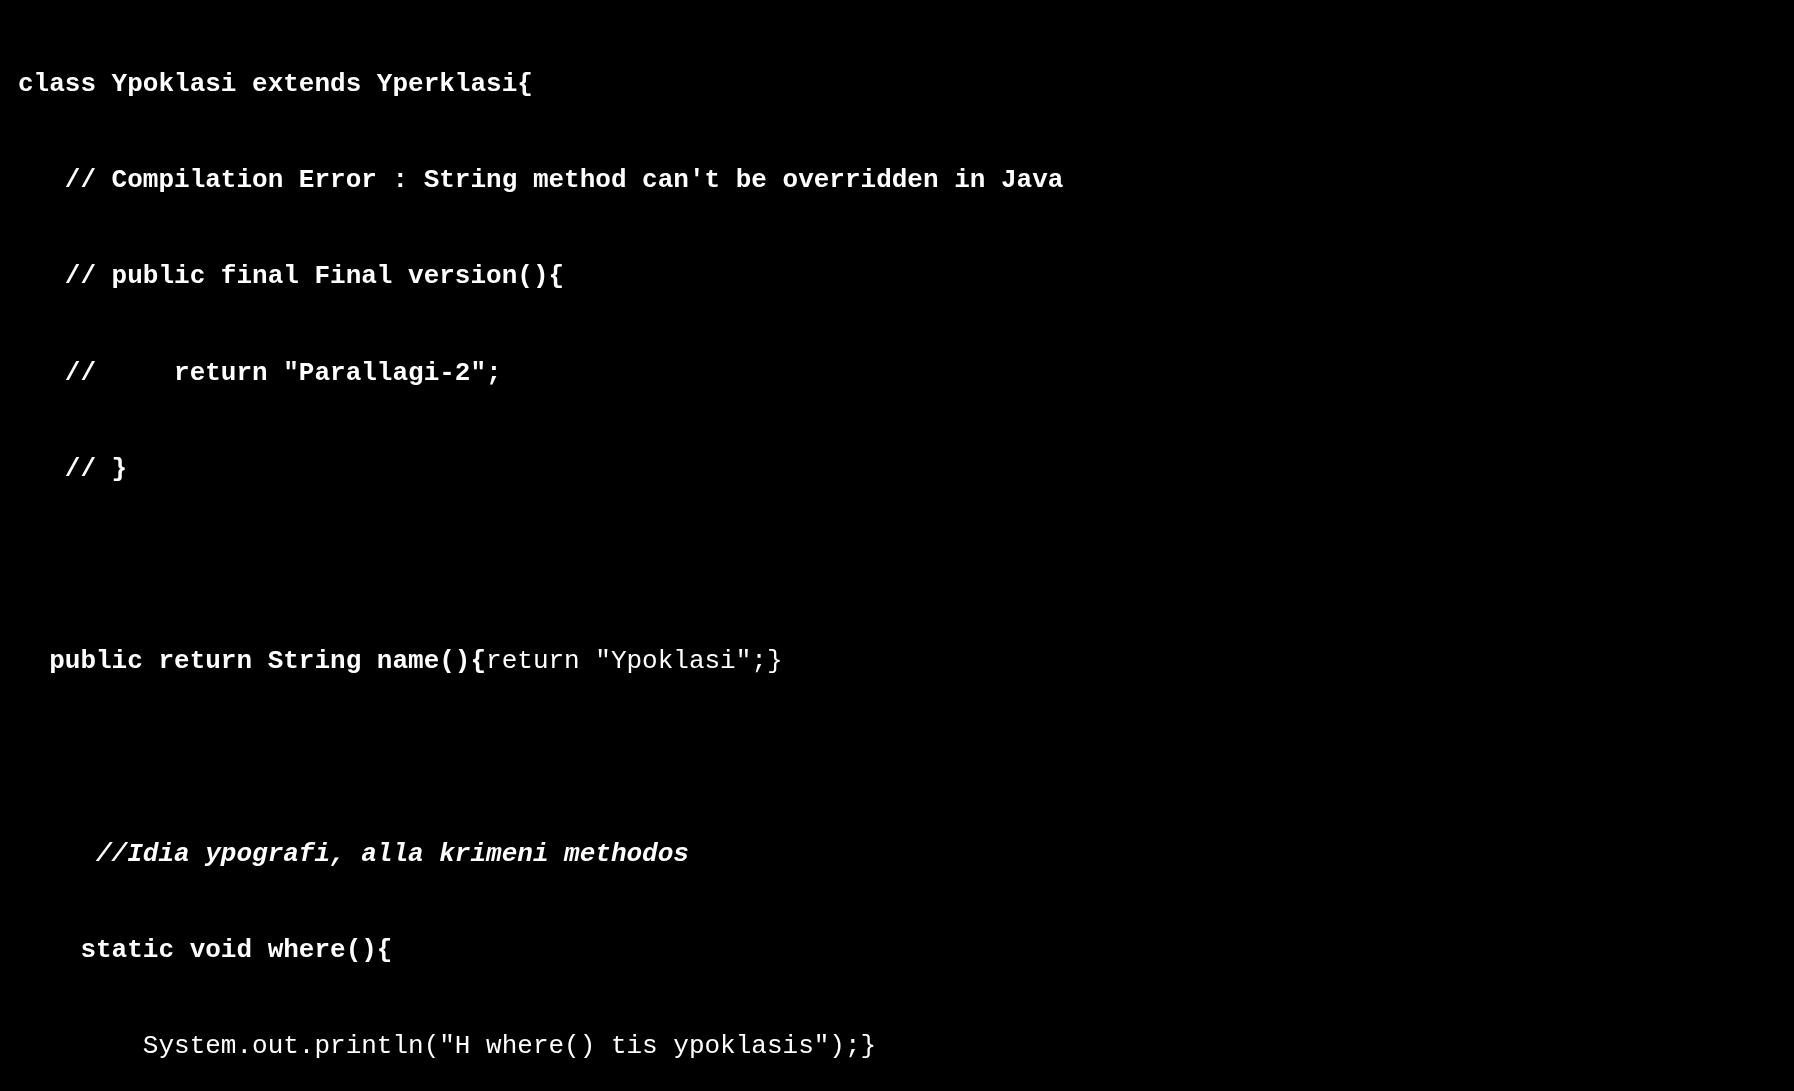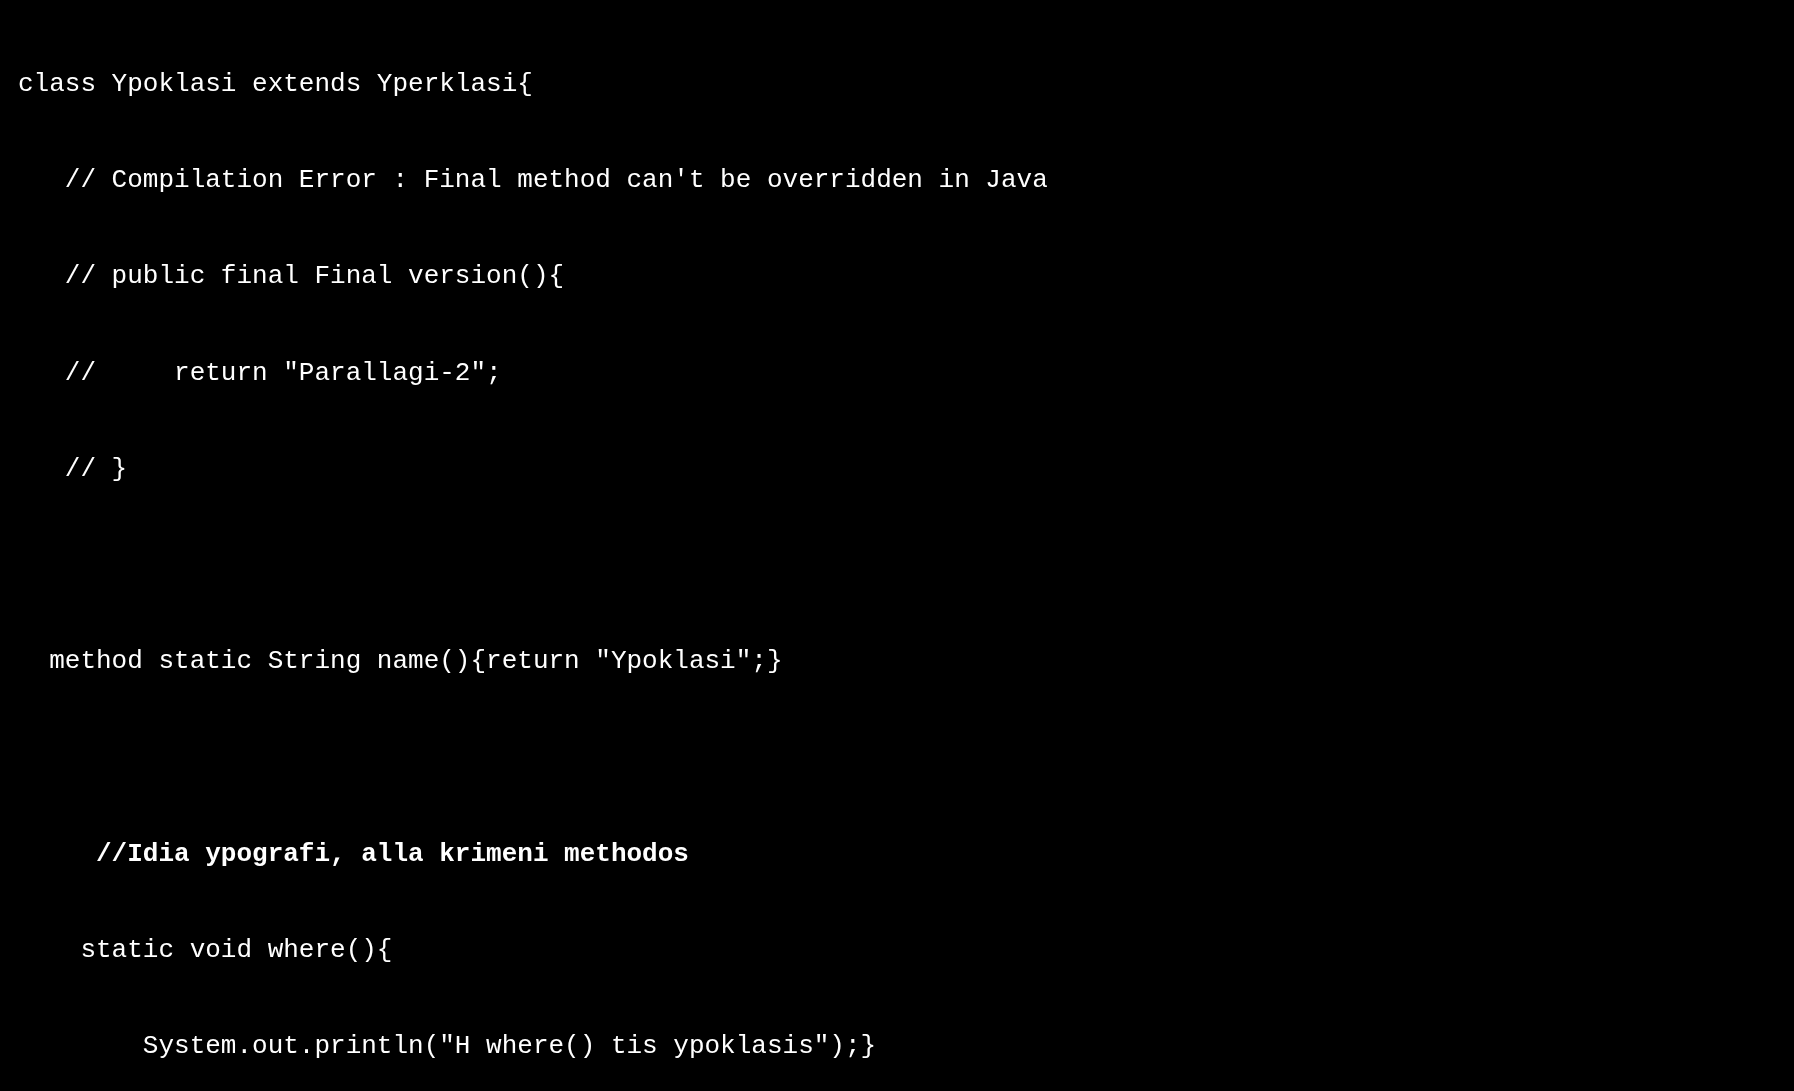--- a/index.html
+++ b/index.html
@@ -9,36 +9,36 @@
     font-family: "Courier New", Courier, monospace;
     font-size: 26px;
     color: #fff;
     line-height: 1.85;
     font-weight: bold;
   }
   .code-block {
     padding: 12px 18px;
     white-space: pre;
   }
-  .kw { color: #fff; font-weight: normal; }
+  .kw { color: #fff; font-weight: bold; }
   .plain { color: #fff; font-weight: normal; }
-  .comment-italic { font-weight: bold; }
+  .comment-italic { font-style: italic; font-weight: bold; }
   .line { display: block; }
 </style>
 </head>
 <body>
 
 <div class="code-block">
 <span class="line kw">class Ypoklasi extends Yperklasi{</span>
-<span class="line kw">   // Compilation Error : Final method can't be overridden in Java</span>
+<span class="line kw">   // Compilation Error : String method can't be overridden in Java</span>
 <span class="line kw">   // public final Final version(){</span>
 <span class="line kw">   //     return "Parallagi-2";</span>
 <span class="line kw">   // }</span>
 <span class="line"> </span>
-<span class="line"><span class="kw">  method static String name(){</span><span class="plain">return "Ypoklasi";}</span></span>
+<span class="line"><span class="kw">  public return String name(){</span><span class="plain">return "Ypoklasi";}</span></span>
 <span class="line"> </span>
 <span class="line kw comment-italic">     //Idia ypografi, alla krimeni methodos</span>
 <span class="line kw">    static void where(){</span>
 <span class="line plain">        System.out.println("H where() tis ypoklasis");}</span>
 
 
 
 
 
 

